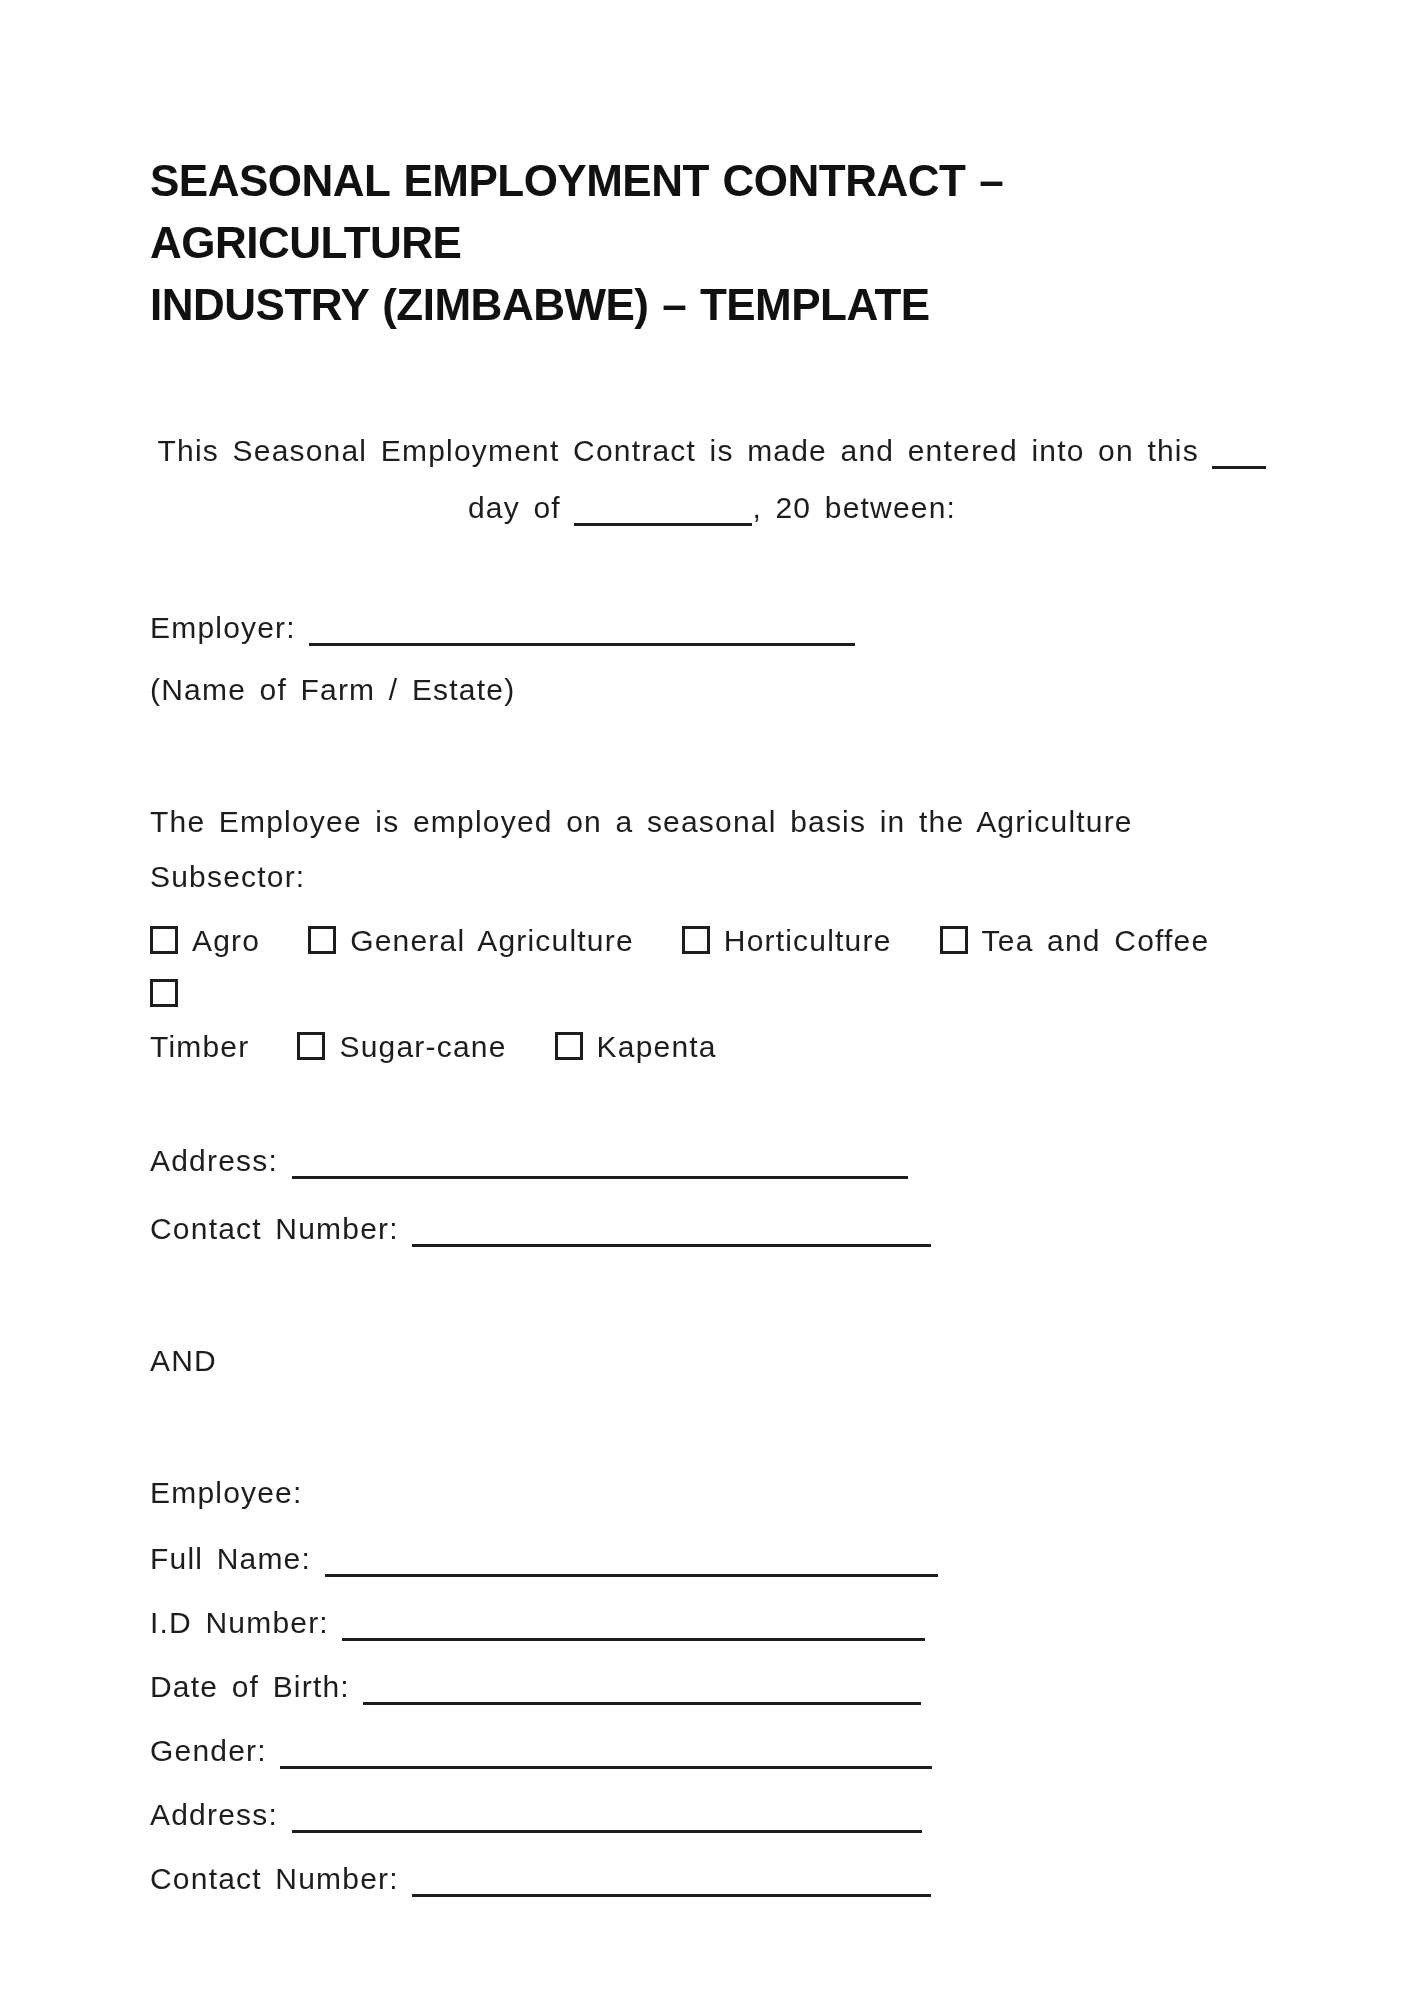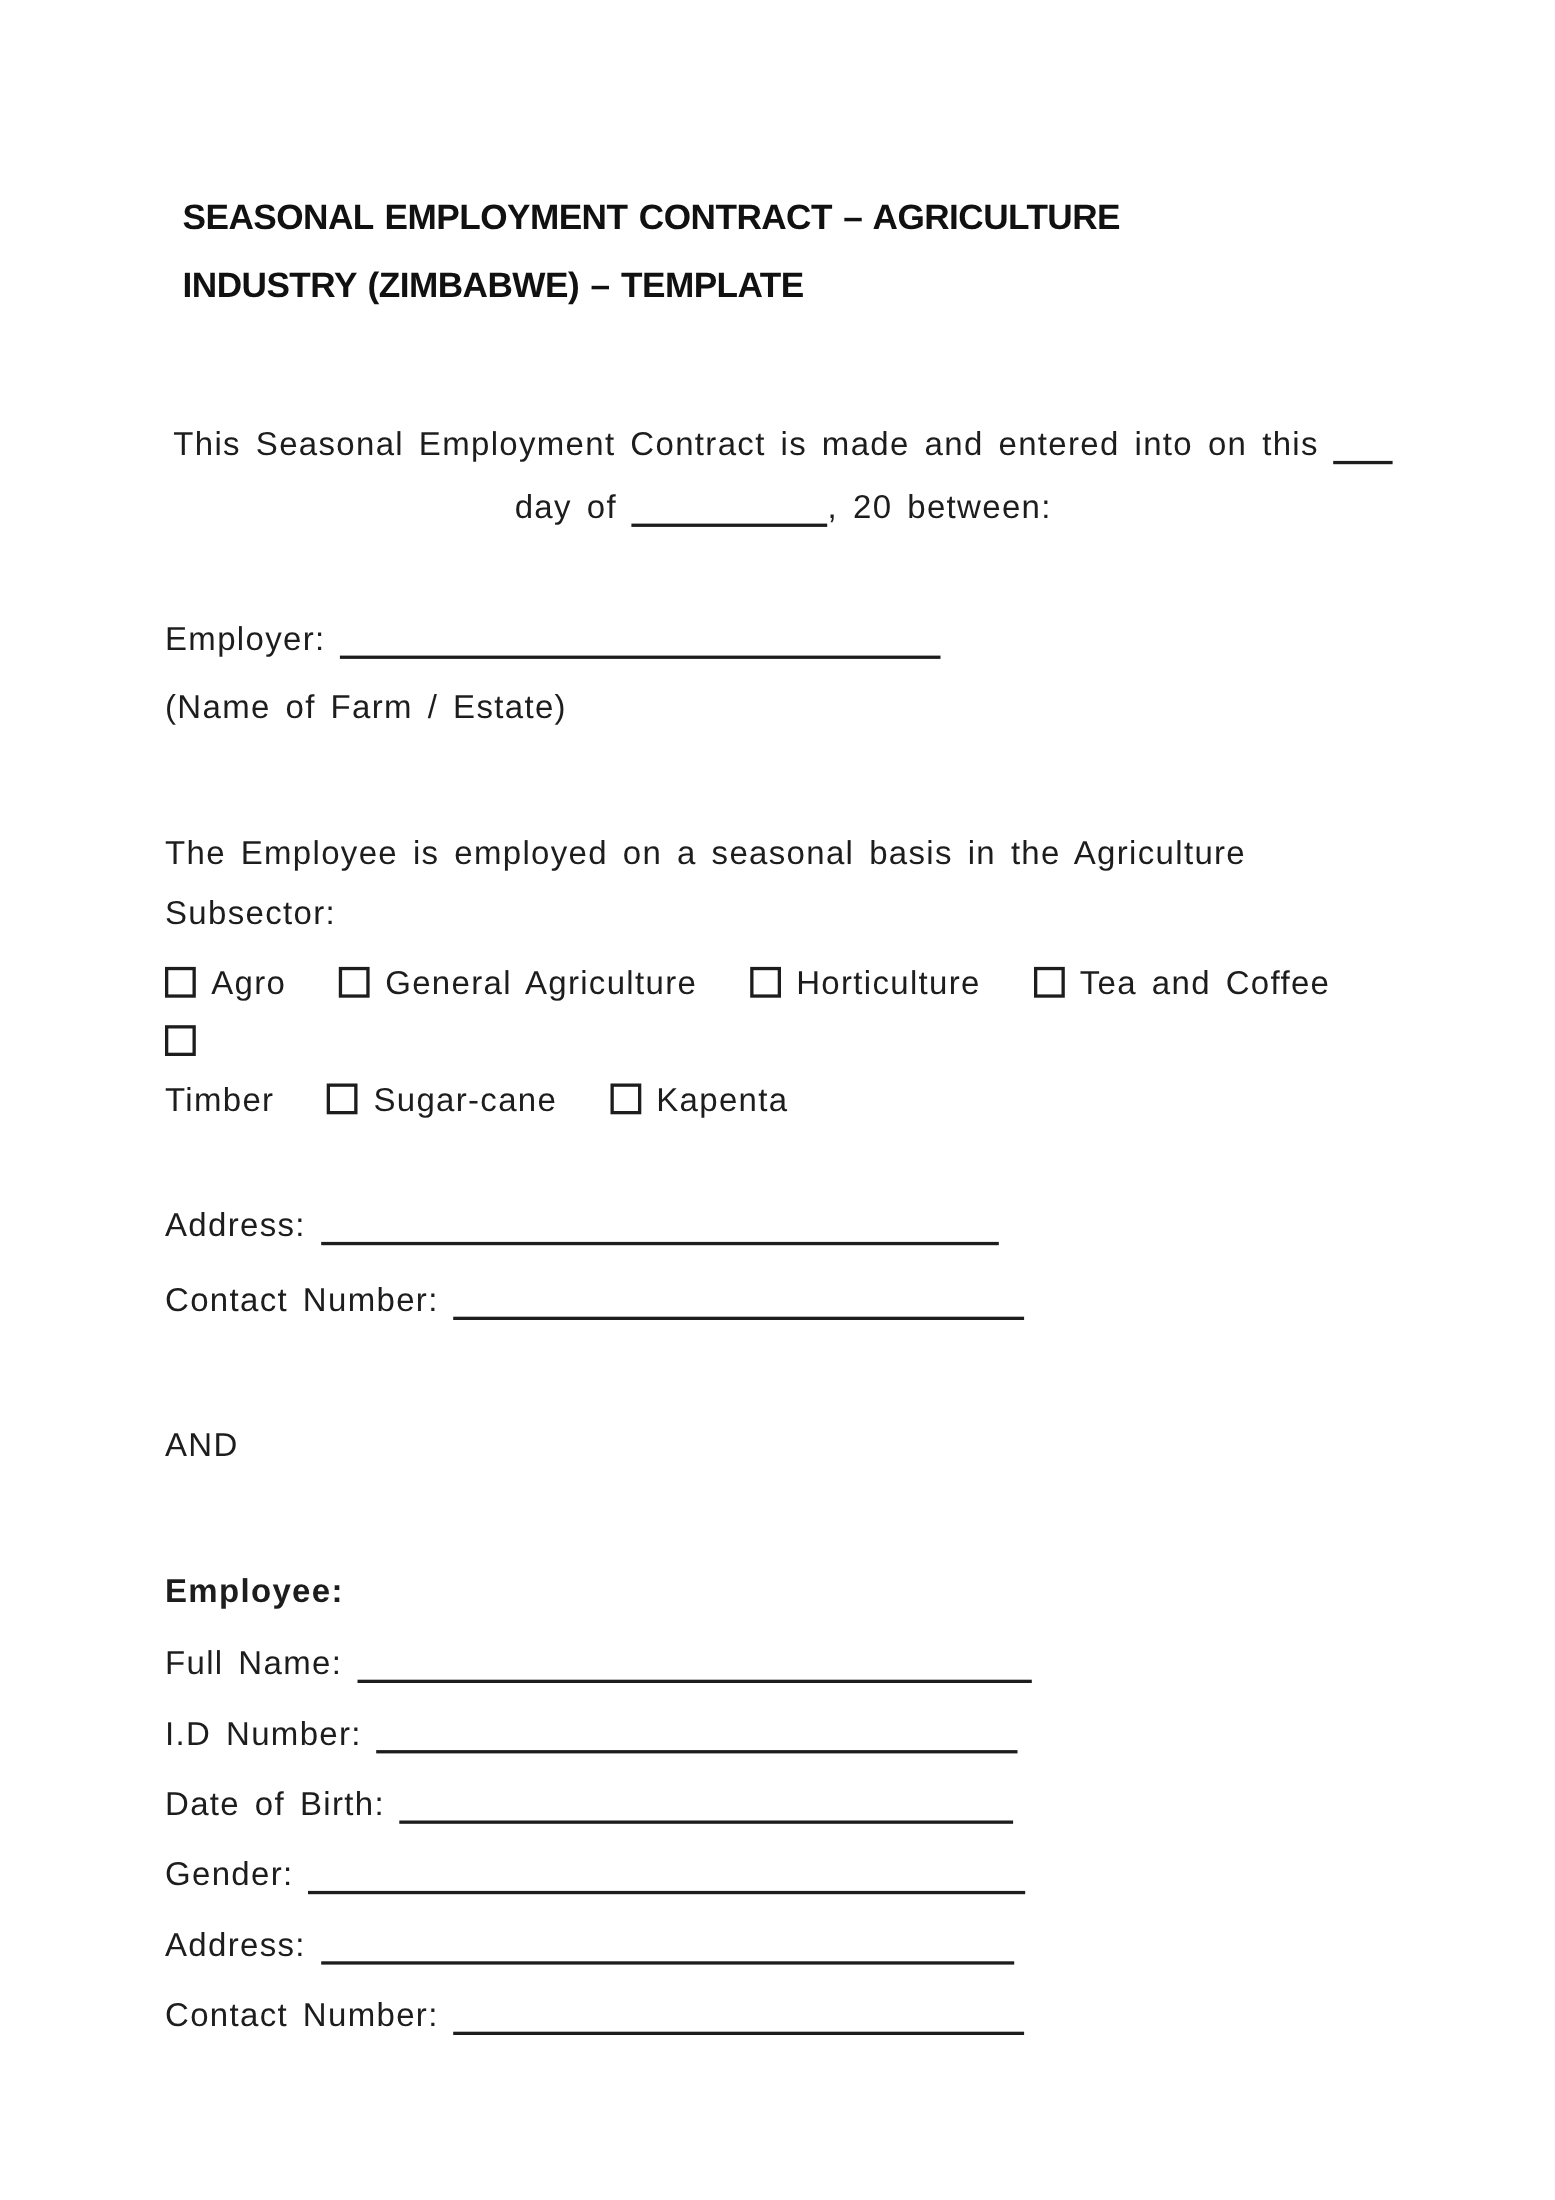--- a/index.html
+++ b/index.html
@@ -13,22 +13,22 @@
   .content {
     box-sizing: border-box;
     padding: 150px 140px 0 150px;
     font-family: "Liberation Sans", sans-serif;
     font-size: 30px;
     color: #1d1d1d;
     letter-spacing: 1.2px;
     word-spacing: 4px;
   }
   h1.doc-title {
-    margin: 16px;
-    font-size: 32px;
+    margin: 0;
+    font-size: 44px;
     line-height: 62px;
     font-weight: bold;
     color: #111111;
     letter-spacing: -0.5px;
     word-spacing: 2px;
   }
   .para { line-height: 57px; }
   .intro { margin-top: 86px; text-align: center; }
   .blank {
     display: inline-block;
@@ -50,21 +50,21 @@
     vertical-align: -3px;
     background: #ffffff;
   }
   .option { white-space: nowrap; margin-right: 48px; }
   .option .checkbox { margin-right: 14px; }
   .lone-box { margin-right: 0; }
   .timber-label { margin-right: 48px; }
   .address-row    { margin-top: 68px; }
   .contact-row    { margin-top: 28px; }
   .and-word       { margin-top: 92px; line-height: 40px; }
-  .employee-heading { margin-top: 92px; line-height: 40px; font-weight: bold; }
+  .employee-heading { margin-top: 92px; line-height: 40px; }
   .field-row      { margin-top: 24px; line-height: 40px; white-space: nowrap; }
   .field-row.first { margin-top: 26px; }
 </style>
 </head>
 <body>
 
 <div class="page">
   <div class="content">
 
     <h1 class="doc-title">

